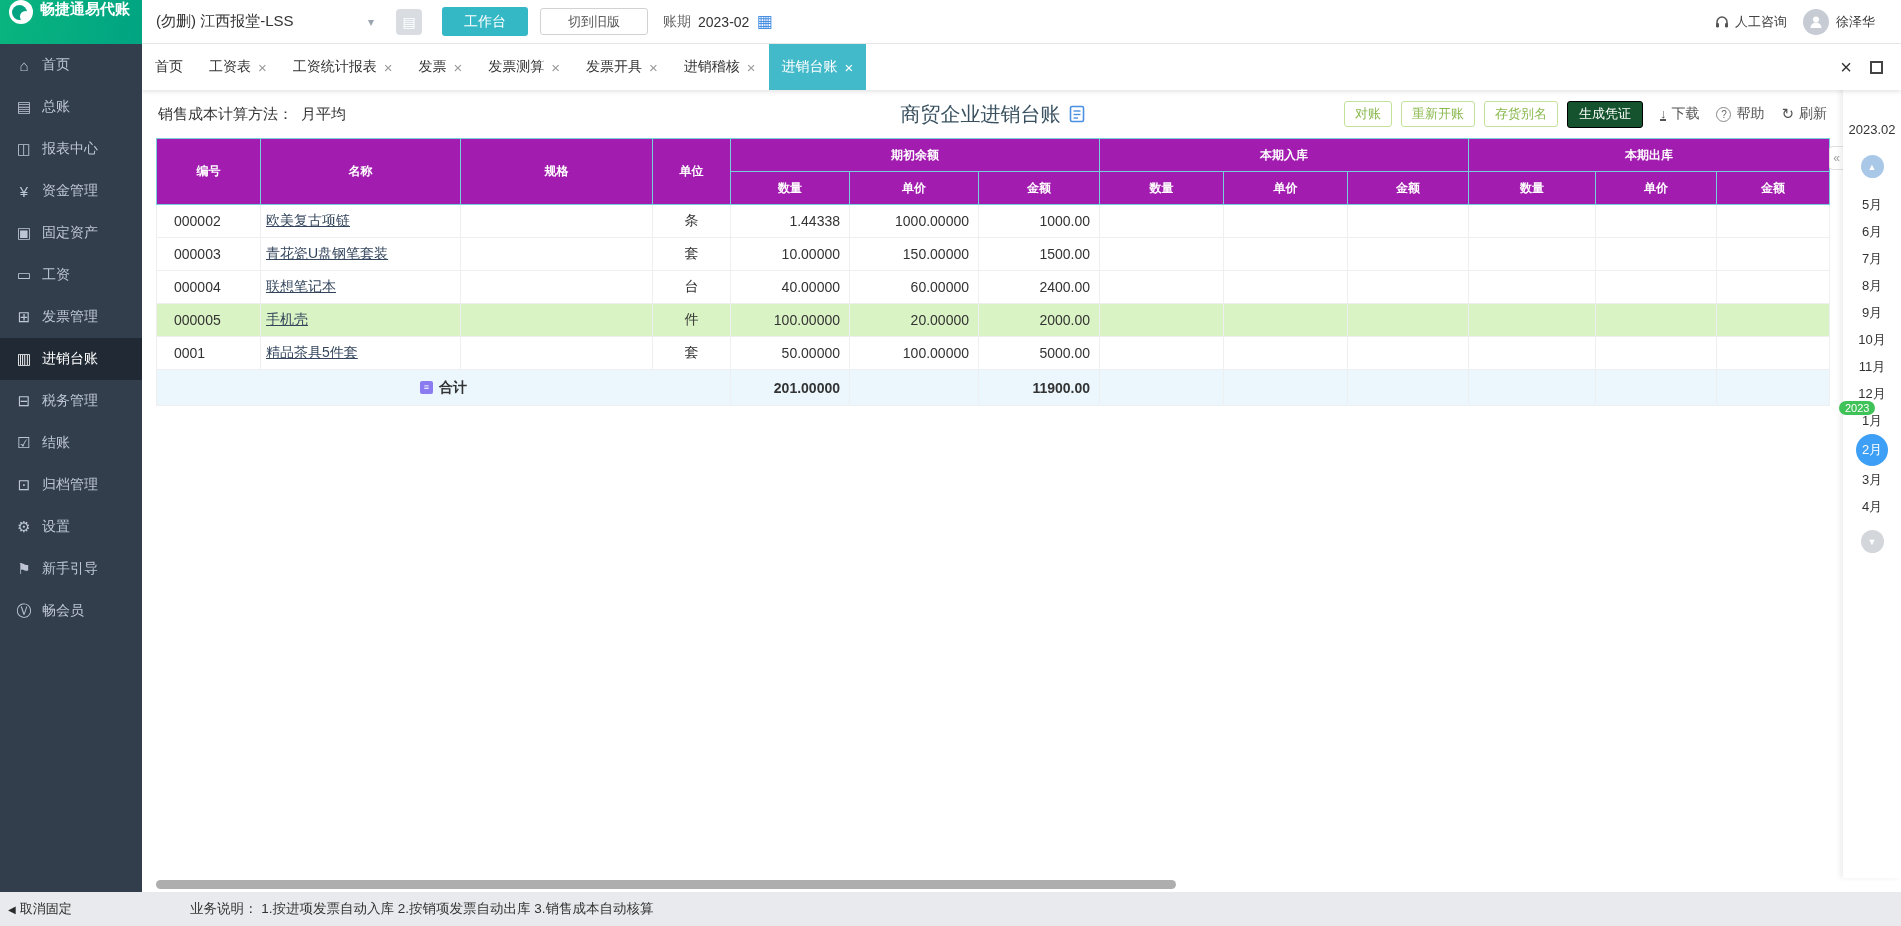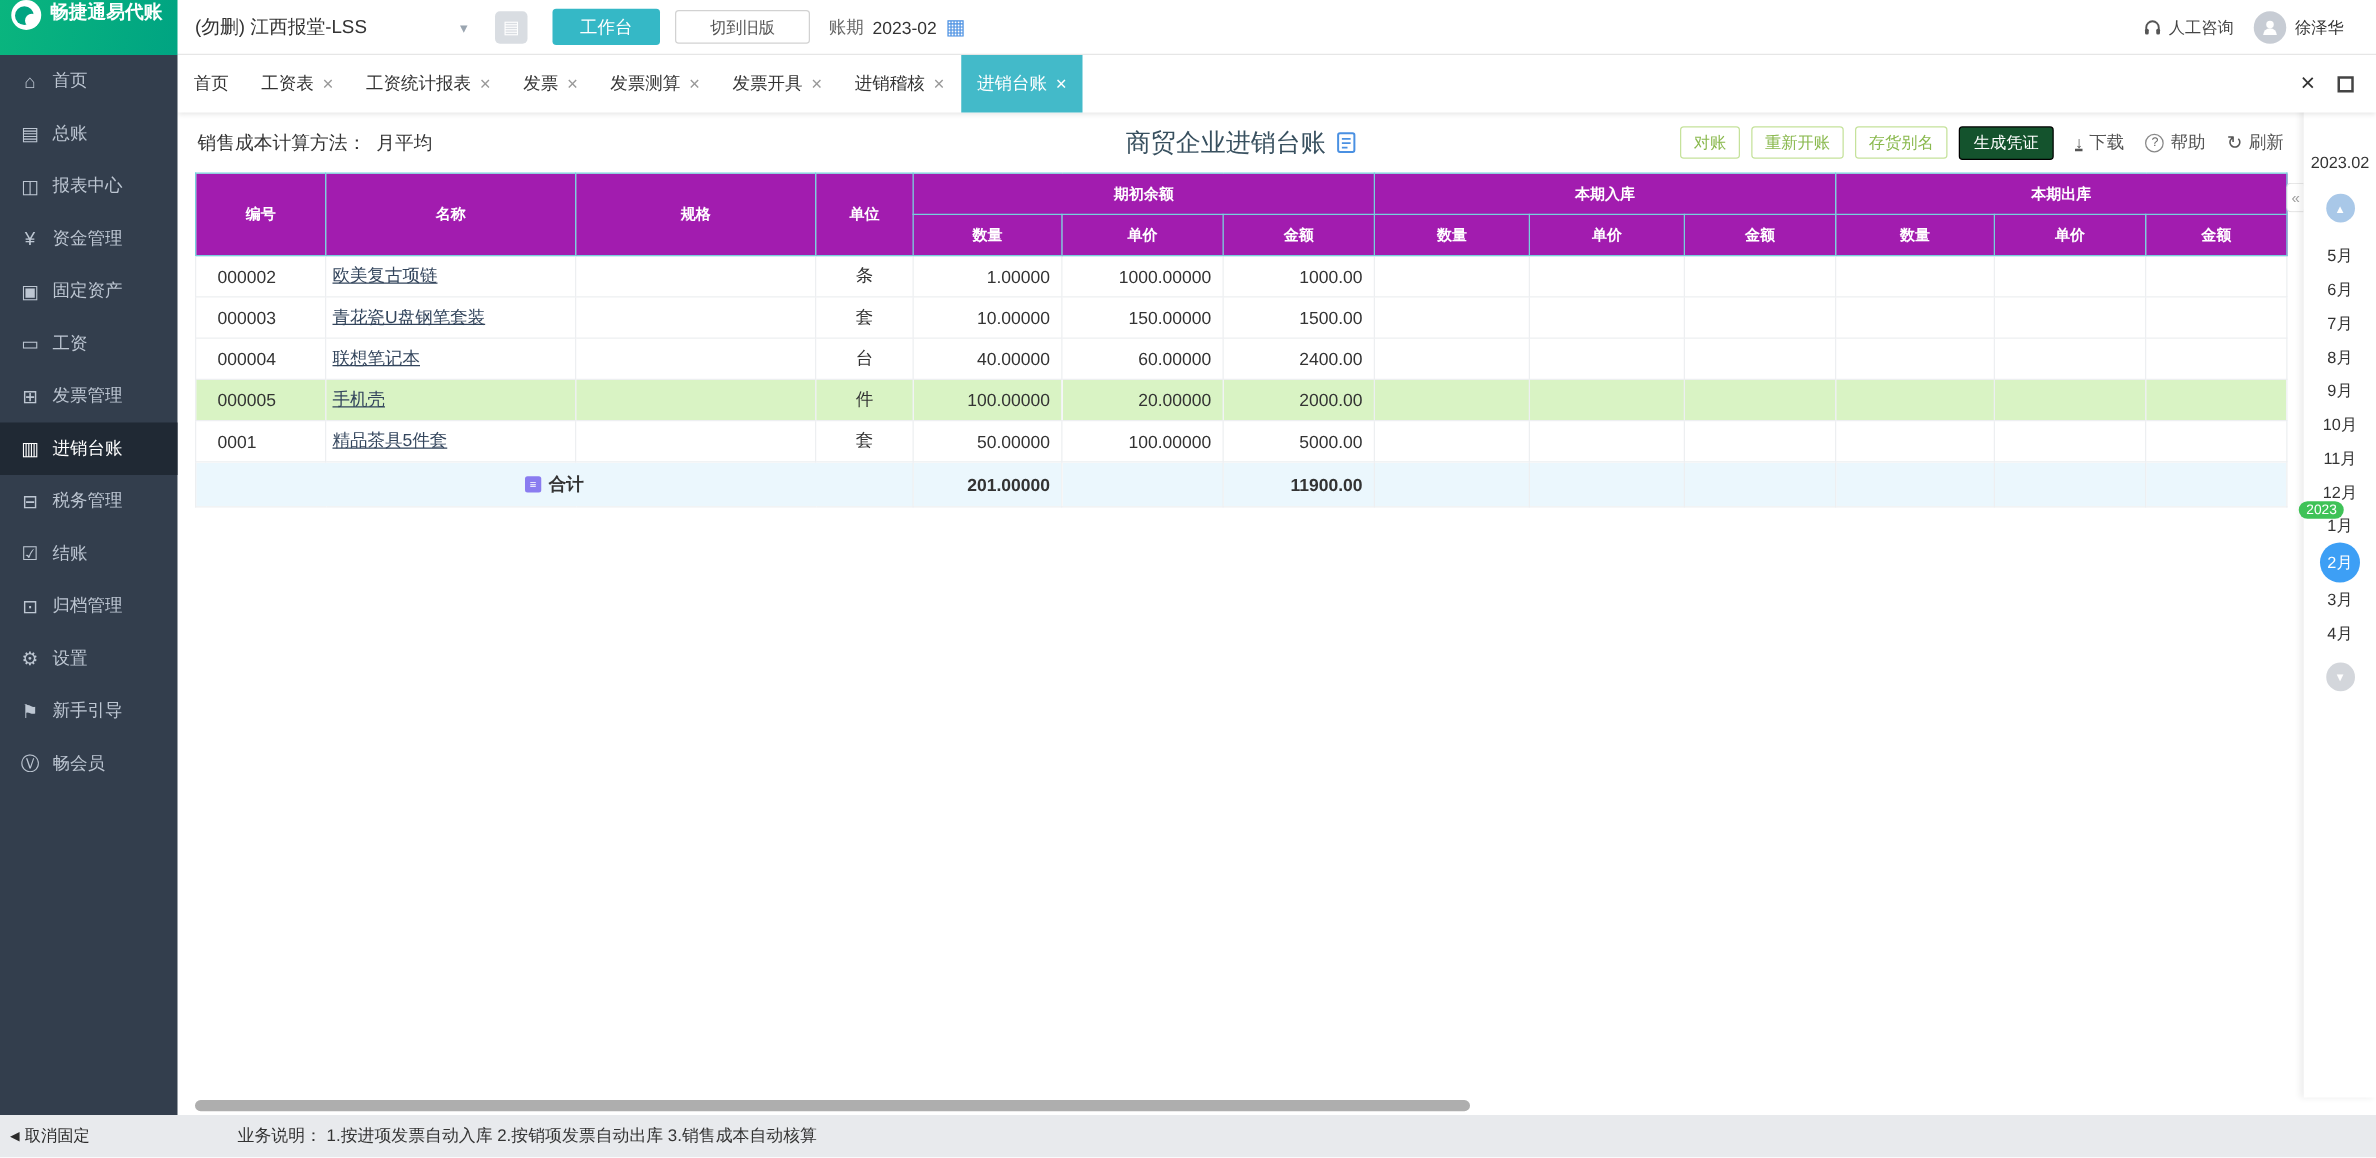--- a/index.html
+++ b/index.html
@@ -330,21 +330,21 @@
           <th>单价</th>
           <th>金额</th>
         </tr>
       </thead>
       <tbody>
         <tr>
           <td class="t-code">000002</td>
           <td class="t-name"><a class="plink">欧美复古项链</a></td>
           <td class="t-spec"></td>
           <td class="t-unit">条</td>
-          <td class="t-num">1.00000</td>
+          <td class="t-num">1.44338</td>
           <td class="t-num">1000.00000</td>
           <td class="t-num">1000.00</td>
           <td class="t-num"></td>
           <td class="t-num"></td>
           <td class="t-num"></td>
           <td class="t-num"></td>
           <td class="t-num"></td>
           <td class="t-num"></td>
         </tr>
         <tr>

